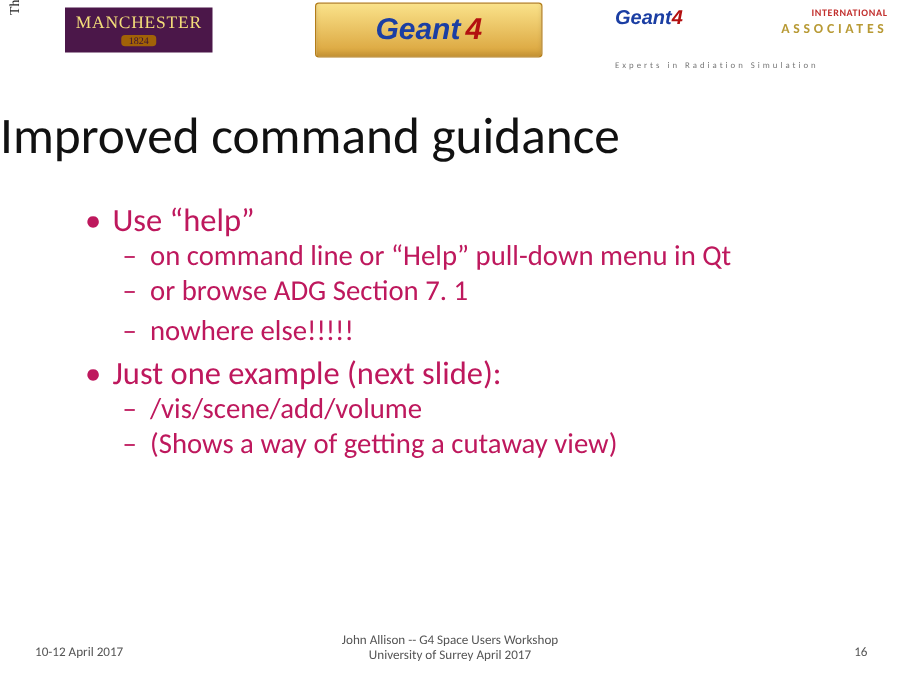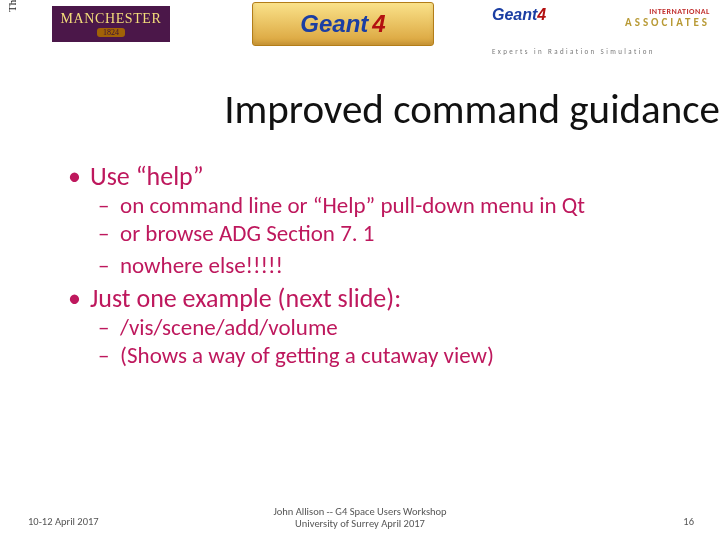--- a/index.html
+++ b/index.html
@@ -126,21 +126,21 @@
     letter-spacing: 2.4px;
     color: #777;
     margin-top: 18px;
   }
   
   .title {
     position: absolute;
     left: 0;
     top: 84px;
     width: 720px;
-    text-align: right;
+    text-align: left;
     font-size: 41px;
     color: #111;
     font-weight: 400;
   }
   
   .body {
     position: absolute;
     left: 68px;
     top: 162px;
     width: 610px;

